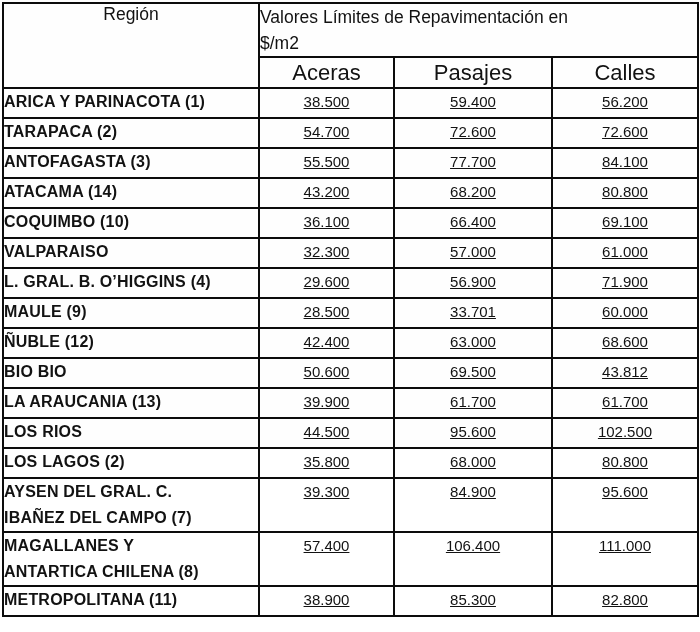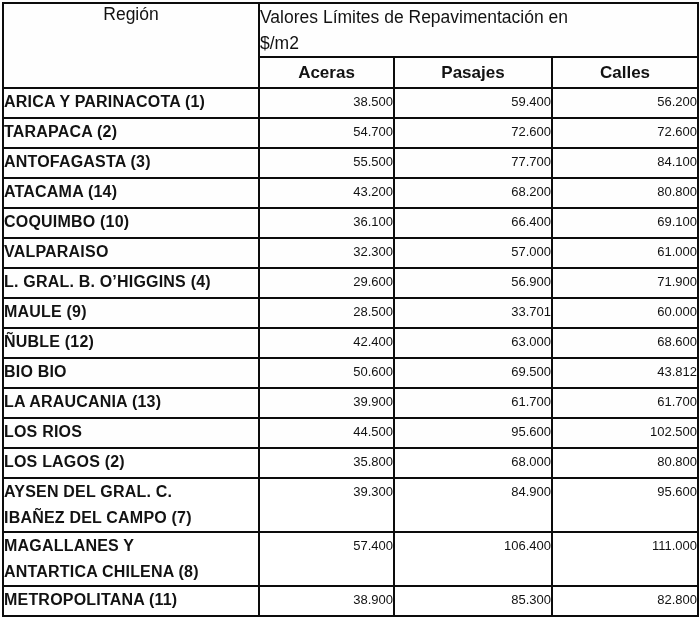--- a/index.html
+++ b/index.html
@@ -47,43 +47,44 @@
     vertical-align: top;
     text-align: left;
     font-weight: 400;
     font-size: 17.5px;
     padding-top: 5px;
     line-height: 26px;
   }
   tr.subhead-row { height: 31px; }
   th.col-head {
     text-align: center;
-    font-weight: 700;
-    font-size: 17px;
+    font-weight: 400;
+    font-size: 22px;
     vertical-align: middle;
     padding-bottom: 3px;
   }
   tbody tr { height: 30px; }
   td.region-cell {
     font-weight: 700;
     font-size: 16px;
     letter-spacing: 0.2px;
     text-align: left;
     vertical-align: top;
     padding: 3px 2px 0 5px;
     line-height: 26px;
     white-space: pre-line;
   }
   td.value-cell {
-    font-size: 13px;
-    text-align: right;
+    font-size: 15px;
+    text-align: center;
     vertical-align: top;
     padding: 2px 10px 0 0;
     line-height: 26px;
     font-variant-numeric: normal;
+    text-decoration: underline;
   }
 </style>
 </head>
 <body>
 
 <div class="scan-page">
   <table class="values-table">
     <colgroup>
       <col style="width:256px">
       <col style="width:135px">

